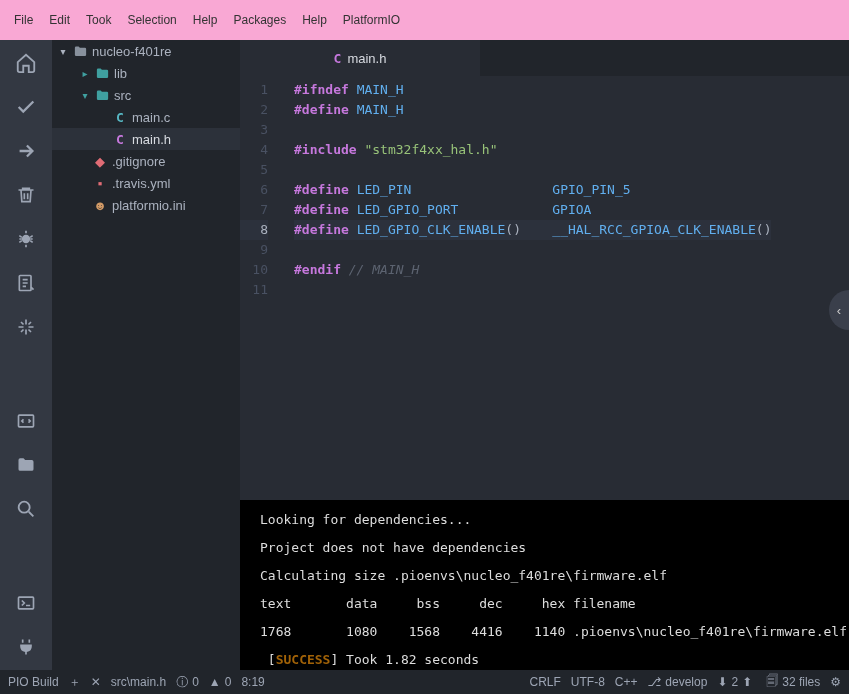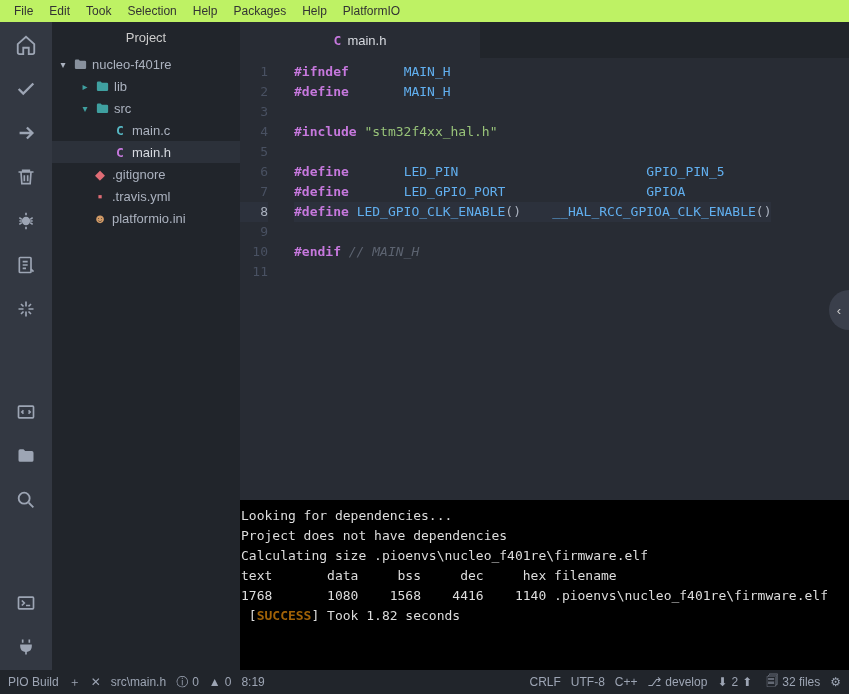--- a/index.html
+++ b/index.html
@@ -8,23 +8,23 @@
   font-size: 13px;
   background: #282c34;
   color: #abb2bf;
   width: 849px;
   height: 694px;
   overflow: hidden;
   display: flex;
   flex-direction: column;
 }
 .menubar {
-  background: #bef264;
+  background: #f9a8d4;
   color: #333;
-  height: 22px;
+  height: 40px;
   display: flex;
   align-items: center;
   padding: 0 6px;
   font-size: 12px;
 }
 .menubar span { padding: 2px 8px; cursor: pointer; }
 .main-area {
   flex: 1;
   display: flex;
   min-height: 0;
@@ -116,21 +116,21 @@
   color: #495162;
   background: #282c34;
   user-select: none;
 }
 .code {
   padding: 4px 0 4px 16px;
   white-space: pre;
   color: #abb2bf;
 }
 .code .kw { color: #c678dd; font-weight: bold; }
-.code .ident { color: #61afef; margin-left: 47px; }
+.code .ident { color: #61afef; }
 .code .str { color: #98c379; }
 .code .fn { color: #61afef; }
 .code .com { color: #5c6370; font-style: italic; }
 .code-line { height: 20px; }
 .code-line.hl { background: #2c313c; }
 .gutter .hl { color: #abb2bf; }
 .terminal-panel {
   height: 170px;
   display: flex;
   flex-direction: column;
@@ -152,24 +152,24 @@
   width: 28px; height: 22px;
   background: rgba(0,0,0,0.2);
   margin-left: 4px;
   display: flex; align-items: center; justify-content: center;
   color: #8fd3e8;
   border-radius: 3px;
   cursor: pointer;
 }
 .term-body {
   flex: 1;
-  padding: 6px 1px;
+  padding: 6px 20px;
   color: #ddd;
   white-space: pre;
-  line-height: 20px;
+  line-height: 28px;
   overflow: hidden;
 }
 .term-body .success { color: #a16207; font-weight: bold; }
 .statusbar {
   height: 24px;
   background: #21252b;
   display: flex;
   align-items: center;
   font-size: 12px;
   color: #9da5b4;
@@ -270,21 +270,20 @@
         </svg>
       </div>
     <div class="act-icon">
         <svg viewBox="0 0 24 24" width="20" height="20" fill="currentColor">
           <path d="M7 3v4h2V3H7zm8 0v4h2V3h-2zM5 9v2a7 7 0 006 6.9V21h2v-3.1A7 7 0 0019 11V9H5z"></path>
         </svg>
       </div>
   </div>
 
   <div class="sidebar">
-    <div class="sidebar-title">Project</div>
     <div class="tree">
       <div class="tree-item" style="padding-left:6px">
         <span class="chev">▾</span>
         <span class="ticon">
             <svg class="folder-gray" viewBox="0 0 24 24" width="15" height="15">
               <path d="M3 6a2 2 0 012-2h4l2 2h8a2 2 0 012 2v9a2 2 0 01-2 2H5a2 2 0 01-2-2V6z"></path>
             </svg>
           </span>
         <span>nucleo-f401re</span>
       </div>

